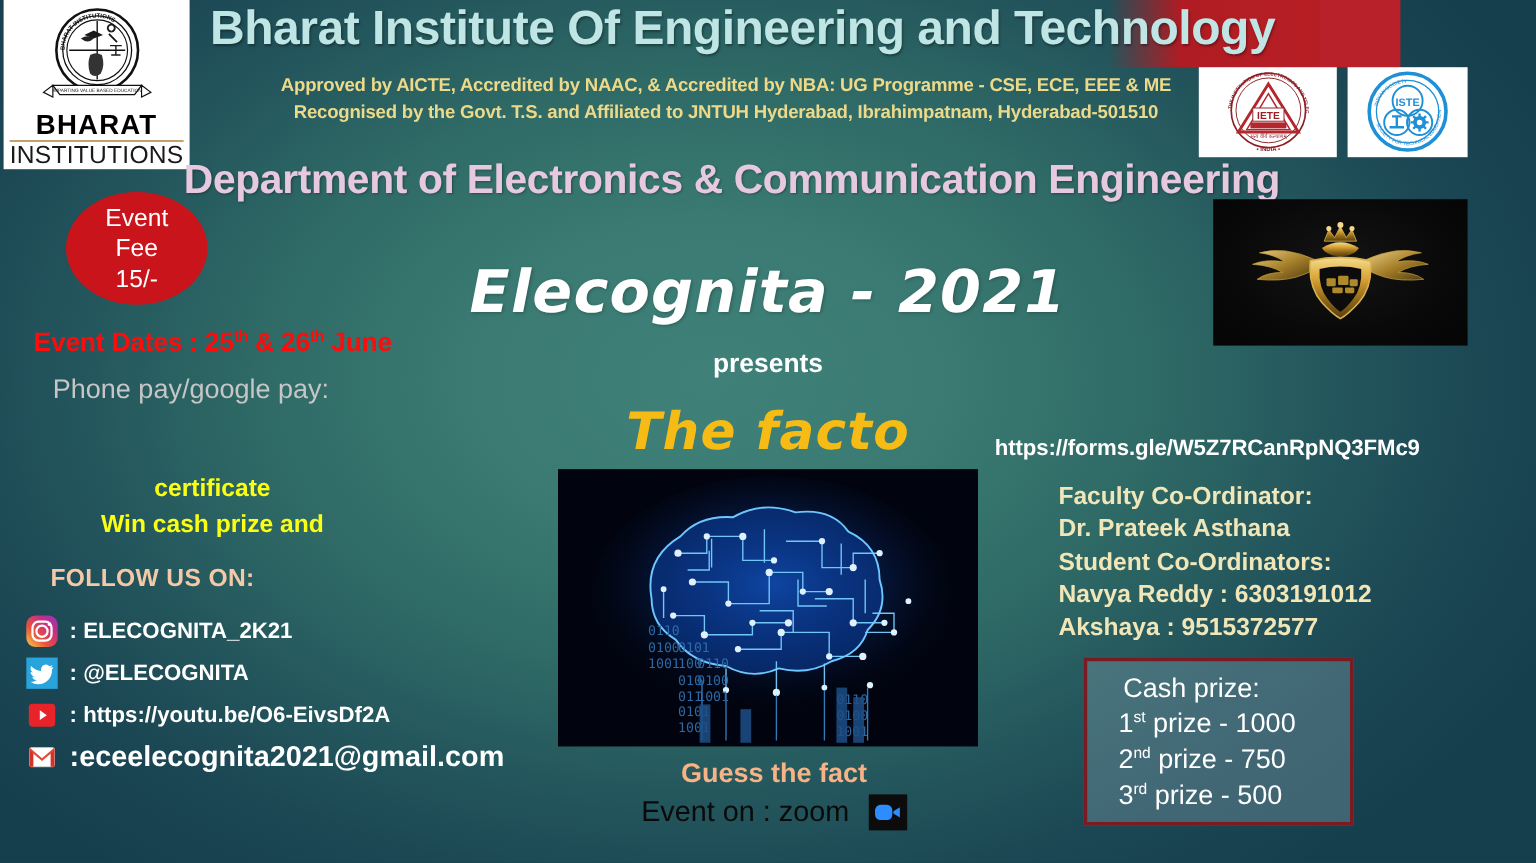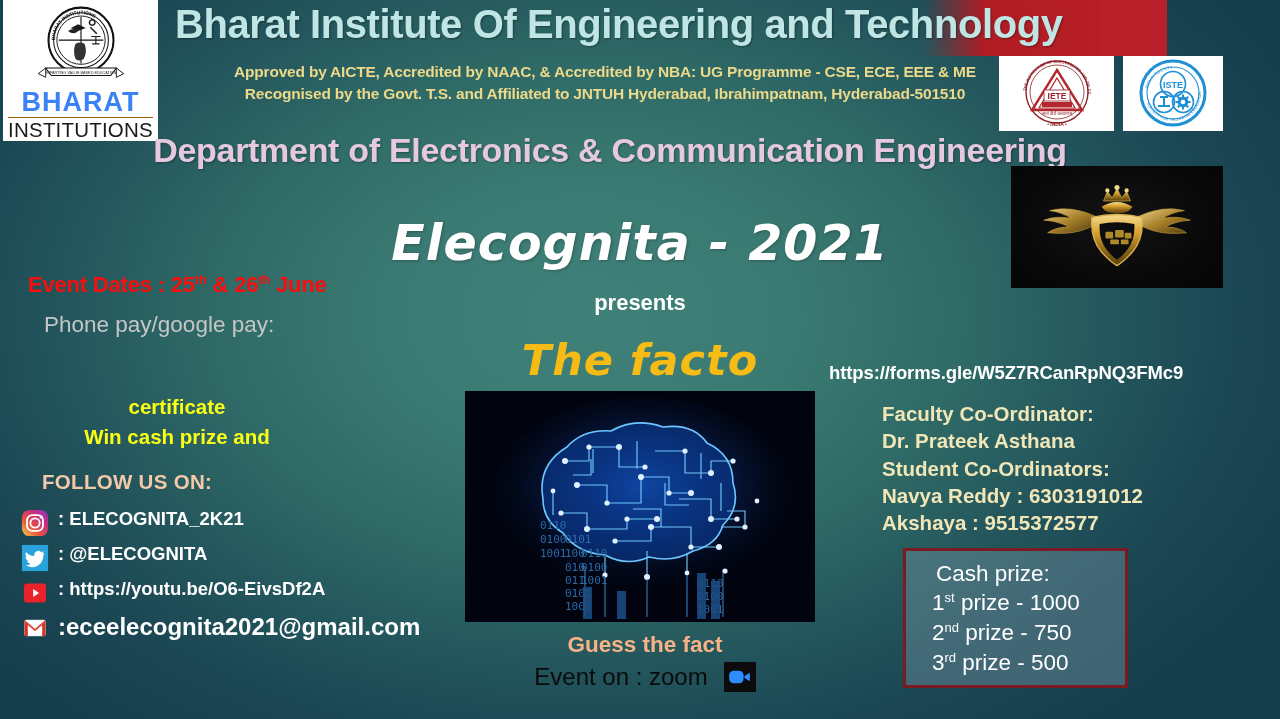--- a/index.html
+++ b/index.html
@@ -29,21 +29,21 @@
   
   .logo-box {
     position:absolute; left:3px; top:0; width:155px; height:141px;
     background:#ffffff;
     display:flex; flex-direction:column; align-items:center; justify-content:flex-start;
     padding-top:3px;
   }
   .seal { width:104px; height:92px; }
   .logo-word {
     font-family:"Liberation Sans", sans-serif;
-    font-weight:bold; color:#3b82f6; font-size:27px; letter-spacing:1px;
+    font-weight:bold; color:#000000; font-size:23px; letter-spacing:1px;
     line-height:1; margin-top:1px;
   }
   .logo-sub {
     font-family:"Liberation Sans", sans-serif;
     color:#1a1a1a; font-size:20.5px; letter-spacing:0.2px; line-height:1.05;
     border-top:1px solid #a16207; padding-top:1px; margin-top:1px;
   }
 
   
   .inst-title {
@@ -99,21 +99,21 @@
   .win {
     position:absolute; left:42px; top:392px; width:270px;
     font-size:20.5px; font-weight:bold; color:#faff14;
     text-align:center; line-height:1.45;
   }
   .follow {
     position:absolute; left:42px; top:470px;
     font-size:20.5px; font-weight:bold; color:#f4c9a8; letter-spacing:0.3px;
   }
   .social { position:absolute; left:20px; top:508px; width:430px; }
-  .srow { display:flex; align-items:flex-start; height:35px; margin-bottom:0px; }
+  .srow { display:flex; align-items:center; height:35px; margin-bottom:0px; }
   .sicon { width:30px; height:30px; flex:0 0 30px; margin-right:8px; display:flex; align-items:center; justify-content:center; }
   .stxt { font-size:18.5px; font-weight:bold; color:#ffffff; white-space:nowrap; }
   .stxt.big { font-size:24px; }
 
   
   .eleco {
     position:absolute; left:330px; top:215px; width:620px;
     text-align:center; font-size:49px; color:#ffffff;
     font-family:"DejaVu Sans", sans-serif;
     font-style:italic; font-weight:bold; letter-spacing:1px;
@@ -281,20 +281,27 @@
       <g fill="#b08a2a">
         <rect x="88" y="60" width="8" height="7" rx="1"></rect>
           <rect x="98" y="58" width="9" height="8" rx="1"></rect>
         <rect x="108" y="61" width="7" height="6" rx="1"></rect>
           <rect x="93" y="68" width="9" height="5" rx="1"></rect>
         <rect x="104" y="68" width="8" height="5" rx="1"></rect>
       </g>
     </svg>
   </div>
 
+  <div class="fee">
+    <div>
+      <span>Event</span><br>
+      <span>Fee</span><br>
+      <span>15/-</span>
+    </div>
+  </div>
 
   <div class="ev-dates">
     <span>Event Dates : 25</span><sup>th</sup><span> &amp; 26</span><sup>th</sup><span> June</span>
   </div>
 
   <div class="pay">
     <div>Phone pay/google pay:</div>
   </div>
 
   <div class="win">

